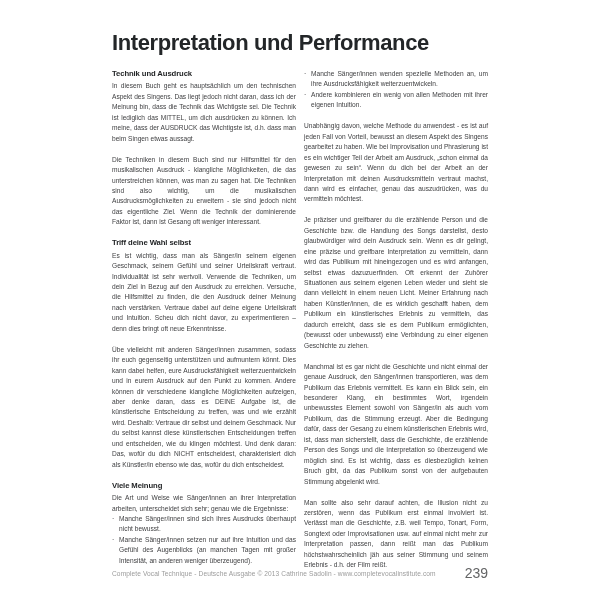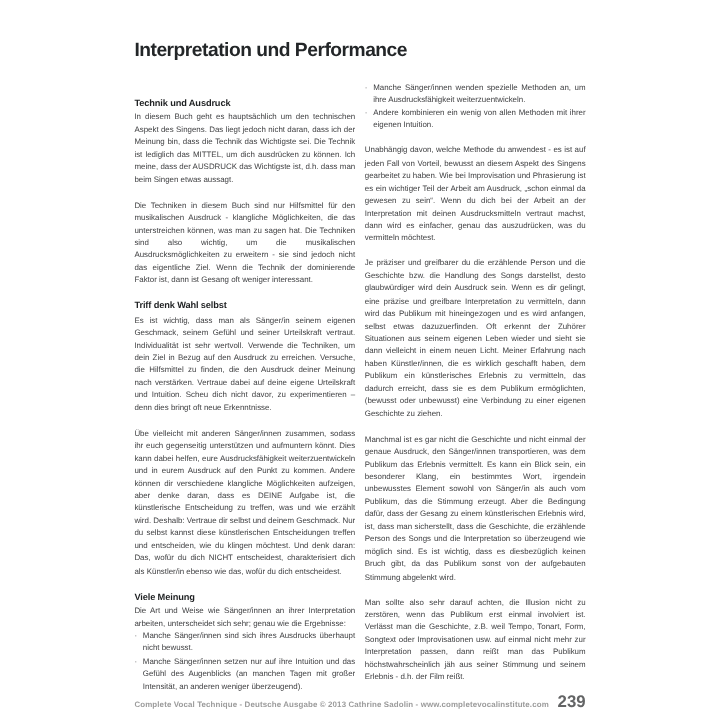--- a/index.html
+++ b/index.html
@@ -10,21 +10,21 @@
   }
   .page {
     position: relative;
     width: 600px; height: 600px;
     box-sizing: border-box;
     background: #ffffff;
     padding: 31px 112px 0 112px;
     overflow: hidden;
   }
   .page-title {
-    font-size: 16px;
+    font-size: 22px;
     font-weight: 700;
     letter-spacing: -0.4px;
     color: #232628;
     margin: 0 0 14px 0;
     line-height: 24px;
   }
   .columns {
     display: flex;
     justify-content: space-between;
   }
@@ -38,34 +38,33 @@
     -webkit-hyphens: auto;
   }
   .sec-heading {
     font-size: 7.7px;
     font-weight: 700;
     color: #1e2022;
     margin: 10.45px 0 2px 0;
     text-align: left;
     letter-spacing: -0.1px;
   }
-  .sec-heading.first { margin-top: 12px; }
+  .sec-heading.first { margin-top: 0; }
   .para { margin: 0 0 10.45px 0; }
   .para.tight { margin-bottom: 0; }
   .bullet { display: flex; margin: 0; }
   .bullet.group-end { margin-bottom: 10.45px; }
   .bullet-marker { flex: 0 0 7px; width: 7px; text-align: left; }
   .bullet-text { flex: 1; }
   .footer {
     position: absolute;
-    left: 112px; right: 112px; bottom: 9px;
+    left: 112px; right: 112px; bottom: 20px;
     display: flex;
     justify-content: space-between;
-    align-items: flex-end;
-    font-weight: bold;
+    align-items: center;
   }
   .footer-imprint {
     font-size: 6.6px;
     color: #9b9b9b;
     letter-spacing: 0.1px;
   }
   .page-number {
     font-size: 14px;
     color: #636465;
     line-height: 14px;
@@ -74,21 +73,21 @@
 </head>
 <body>
 
 <div class="page">
   <h1 class="page-title">Interpretation und Performance</h1>
   <div class="columns">
     <div class="col" id="col-left">
         <div class="sec-heading first">Technik und Ausdruck</div>
         <p class="para">In diesem Buch geht es hauptsächlich um den technischen Aspekt des Singens. Das liegt jedoch nicht daran, dass ich der Meinung bin, dass die Technik das Wichtigste sei. Die Technik ist lediglich das MITTEL, um dich ausdrücken zu können. Ich meine, dass der AUSDRUCK das Wichtigste ist, d.h. dass man beim Singen etwas aussagt.</p>
         <p class="para">Die Techniken in diesem Buch sind nur Hilfsmittel für den musikalischen Ausdruck - klangliche Möglichkeiten, die das unterstreichen können, was man zu sagen hat. Die Techniken sind also wichtig, um die musikalischen Ausdrucksmöglichkeiten zu erweitern - sie sind jedoch nicht das eigentliche Ziel. Wenn die Technik der dominierende Faktor ist, dann ist Gesang oft weniger interessant.</p>
-        <div class="sec-heading">Triff denk Wahl selbst</div>
+        <div class="sec-heading">Triff deine Wahl selbst</div>
         <p class="para">Es ist wichtig, dass man als Sänger/in seinem eigenen Geschmack, seinem Gefühl und seiner Urteilskraft vertraut. Individualität ist sehr wertvoll. Verwende die Techniken, um dein Ziel in Bezug auf den Ausdruck zu erreichen. Versuche, die Hilfsmittel zu finden, die den Ausdruck deiner Meinung nach verstärken. Vertraue dabei auf deine eigene Urteilskraft und Intuition. Scheu dich nicht davor, zu experimentieren – denn dies bringt oft neue Erkenntnisse.</p>
         <p class="para">Übe vielleicht mit anderen Sänger/innen zusammen, sodass ihr euch gegenseitig unterstützen und aufmuntern könnt. Dies kann dabei helfen, eure Ausdrucksfähigkeit weiterzuentwickeln und in eurem Ausdruck auf den Punkt zu kommen. Andere können dir verschiedene klangliche Möglichkeiten aufzeigen, aber denke daran, dass es DEINE Aufgabe ist, die künstlerische Entscheidung zu treffen, was und wie erzählt wird. Deshalb: Vertraue dir selbst und deinem Geschmack. Nur du selbst kannst diese künstlerischen Entscheidungen treffen und entscheiden, wie du klingen möchtest. Und denk daran: Das, wofür du dich NICHT entscheidest, charakterisiert dich als Künstler/in ebenso wie das, wofür du dich entscheidest.</p>
         <div class="sec-heading">Viele Meinung</div>
         <p class="para tight">Die Art und Weise wie Sänger/innen an ihrer Interpretation arbeiten, unterscheidet sich sehr; genau wie die Ergebnisse:</p>
         <div class="bullet">
           <span class="bullet-marker">·</span>
           <span class="bullet-text">Manche Sänger/innen sind sich ihres Ausdrucks überhaupt nicht bewusst.</span>
         </div>
         <div class="bullet">
           <span class="bullet-marker">·</span>

